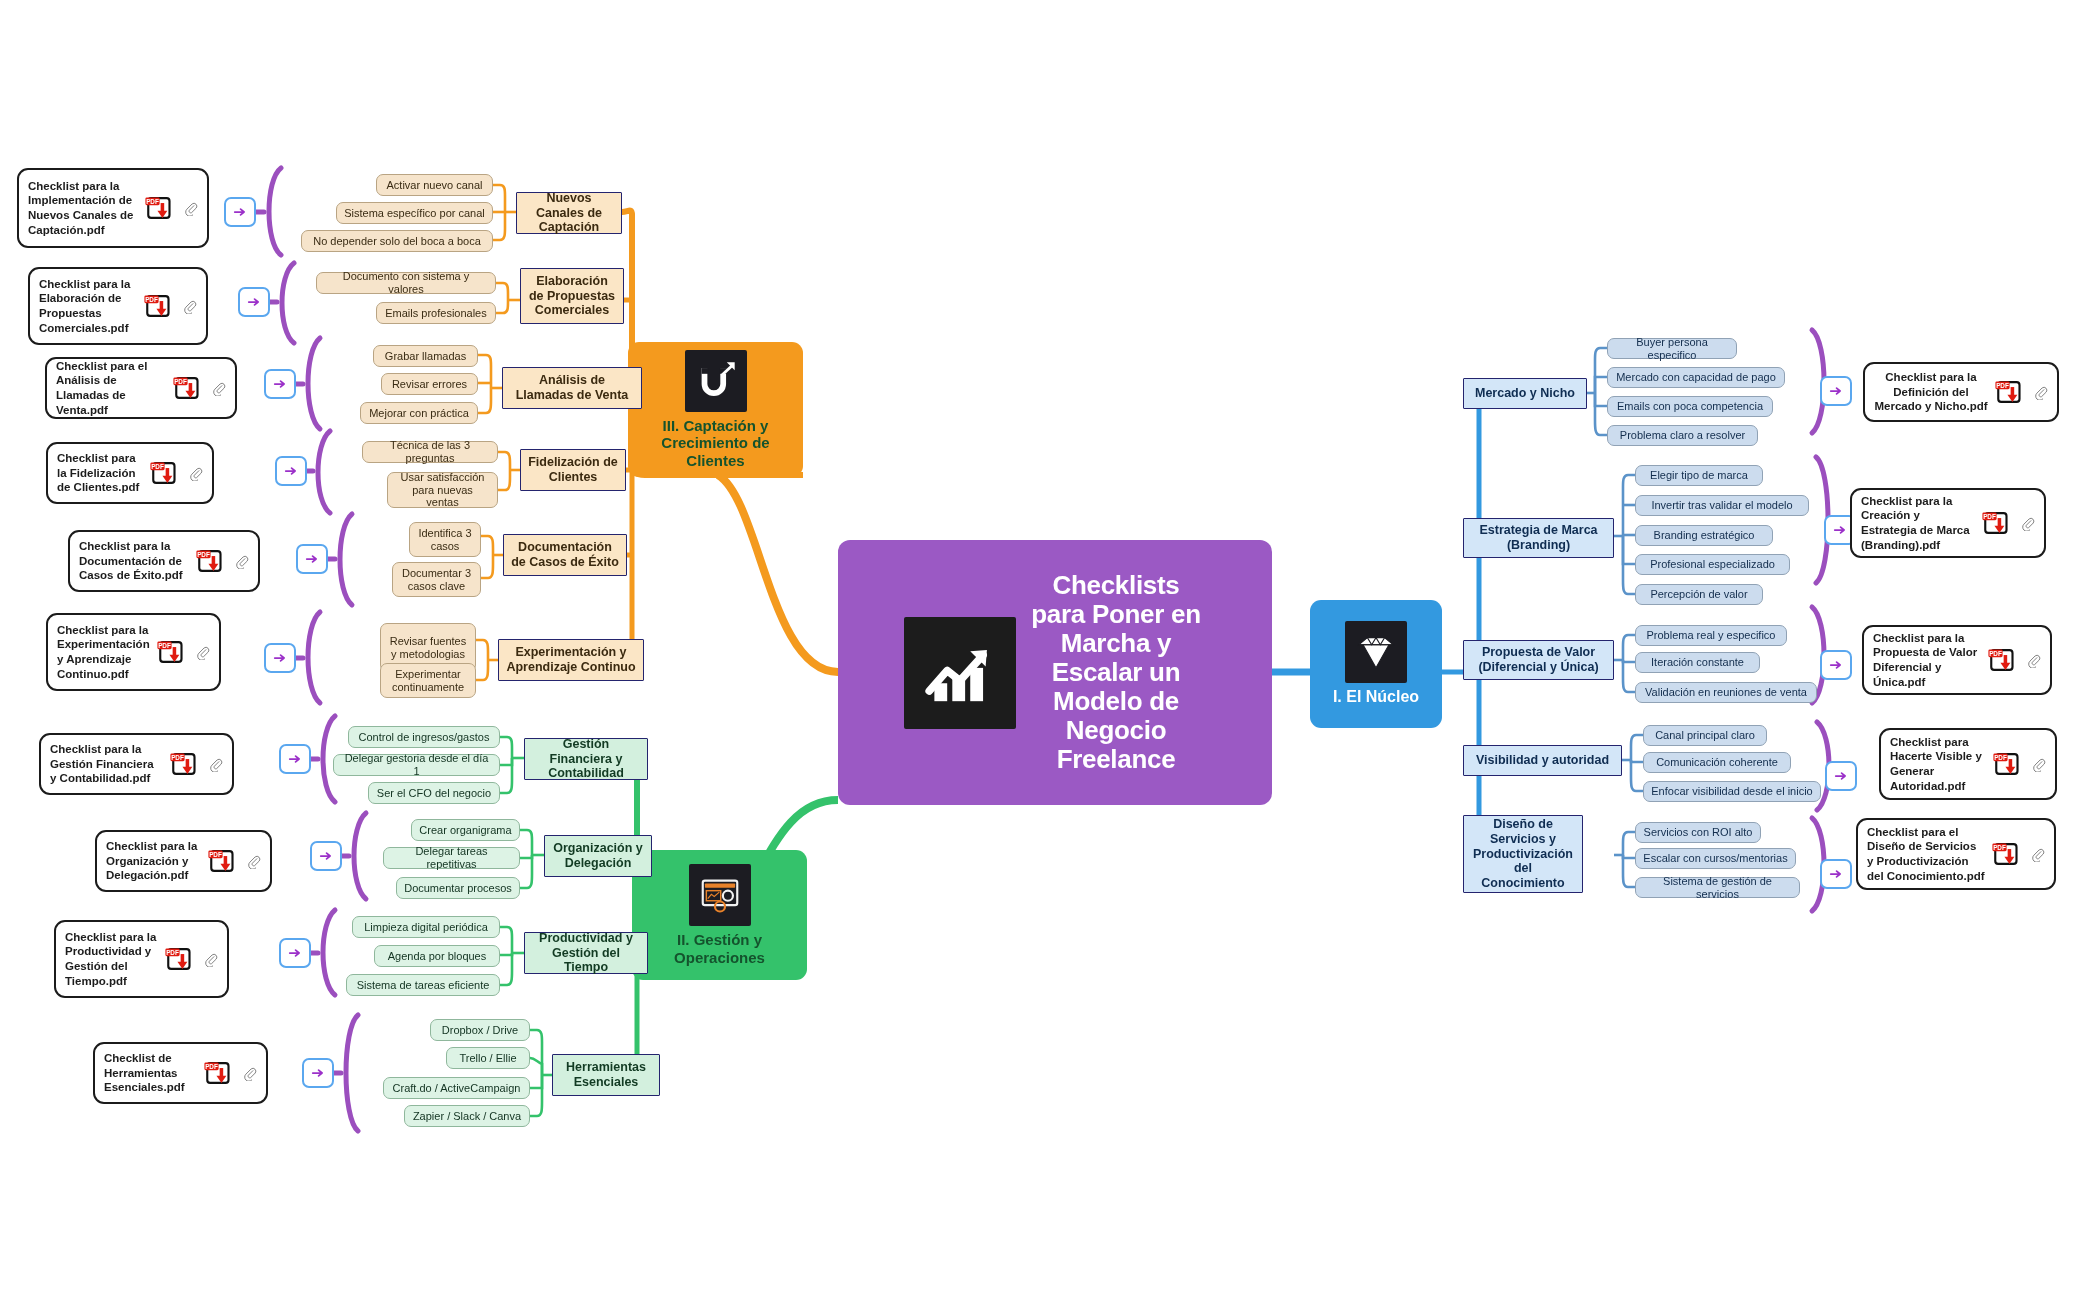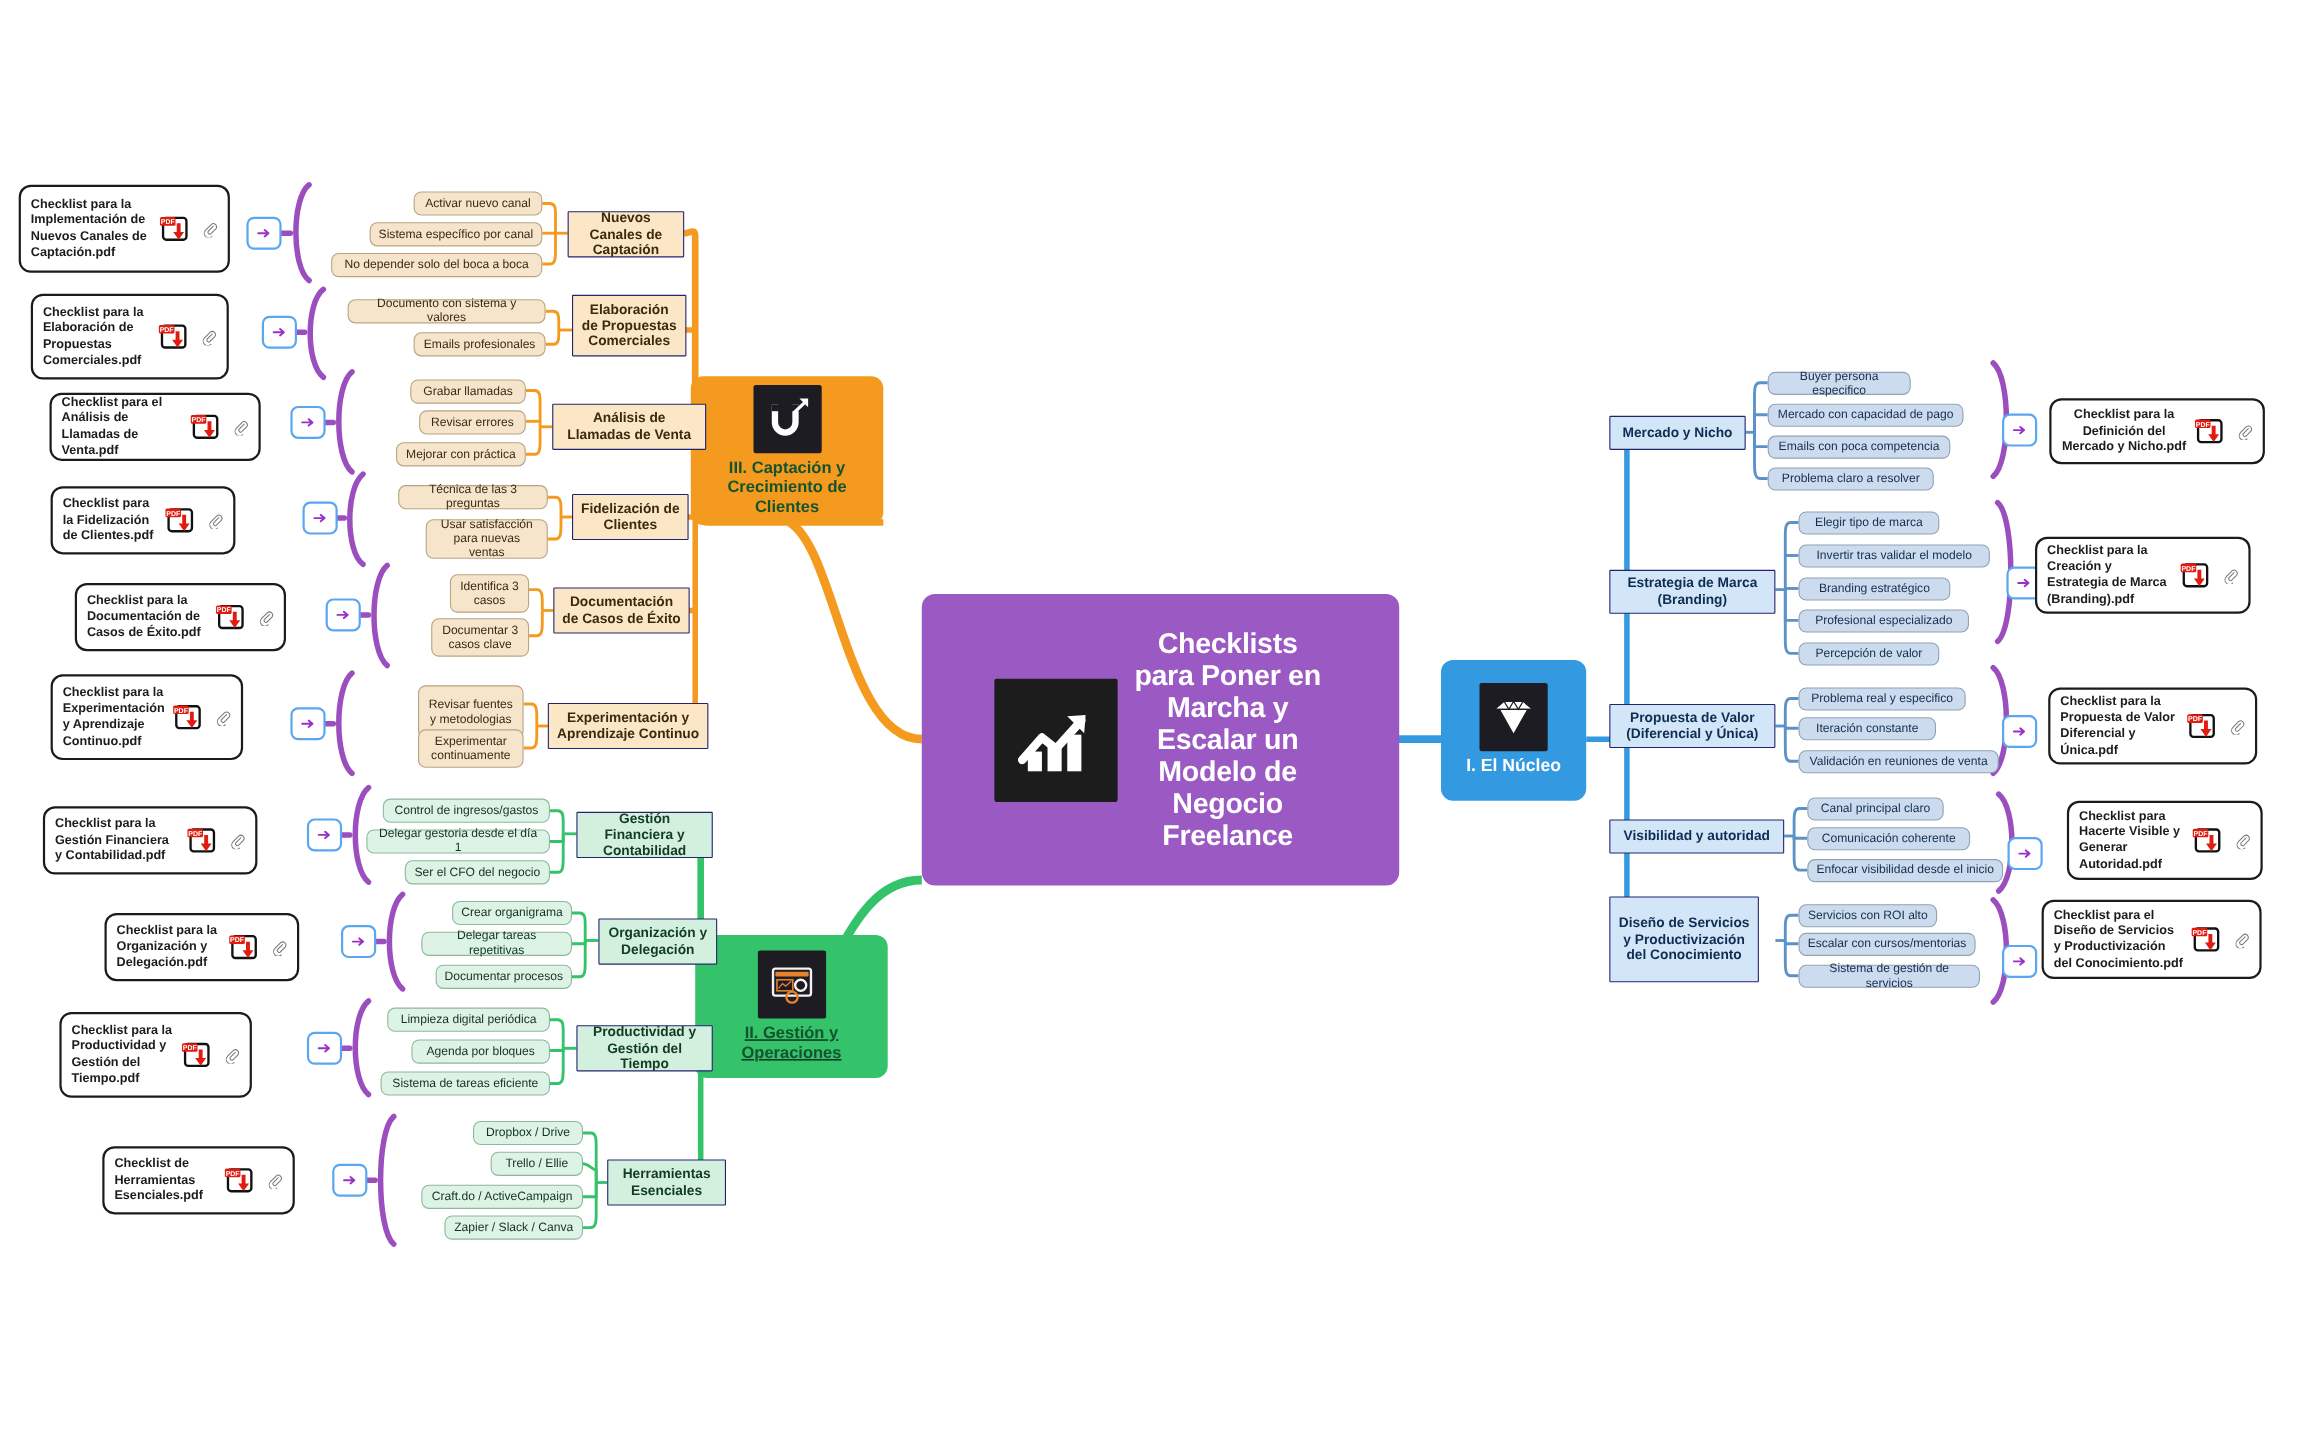--- a/index.html
+++ b/index.html
@@ -77,21 +77,21 @@
     flex: 0 0 auto;
   }
   .cat .cat-label {
     font-weight: bold;
     font-size: 15px;
     color: #14532d;
     text-align: center;
     line-height: 1.14;
   }
   .cat.orange { background: #F49A1E; }
-  .cat.green  { background: #34C26B; text-decoration: underline; }
+  .cat.green  { background: #34C26B; }
   .cat.blue   { background: #3399E0; }
   .cat.blue .cat-label { color: #ffffff; font-size: 16px; }
 
   
   .branch {
     border: 1.7px solid #24246e;
     border-radius: 1px;
     font-weight: bold;
     font-size: 12.5px;
     padding: 5px 7px;
@@ -525,21 +525,21 @@
   <div class="node leaf blue" style="left:1643px; top:725px; width:124px; height:21px;">
     <span>Canal principal claro</span>
   </div>
   <div class="node leaf blue" style="left:1643px; top:752px; width:148px; height:21px;">
     <span>Comunicación coherente</span>
   </div>
   <div class="node leaf blue" style="left:1643px; top:781px; width:178px; height:21px;">
     <span>Enfocar visibilidad desde el inicio</span>
   </div>
 
-  <div class="node branch blue" style="left:1463px; top:815px; width:136px; height:78px;text-align:center;">
+  <div class="node branch blue" style="left:1463px; top:815px; width:120px; height:78px;text-align:center;">
     <span>Diseño de Servicios y Productivización del Conocimiento</span>
   </div>
   <div class="node leaf blue" style="left:1635px; top:822px; width:126px; height:21px;">
     <span>Servicios con ROI alto</span>
   </div>
   <div class="node leaf blue" style="left:1635px; top:848px; width:161px; height:21px;">
     <span>Escalar con cursos/mentorias</span>
   </div>
   <div class="node leaf blue" style="left:1635px; top:877px; width:165px; height:21px;justify-content:flex-end;">
     <span>Sistema de gestión de servicios</span>

